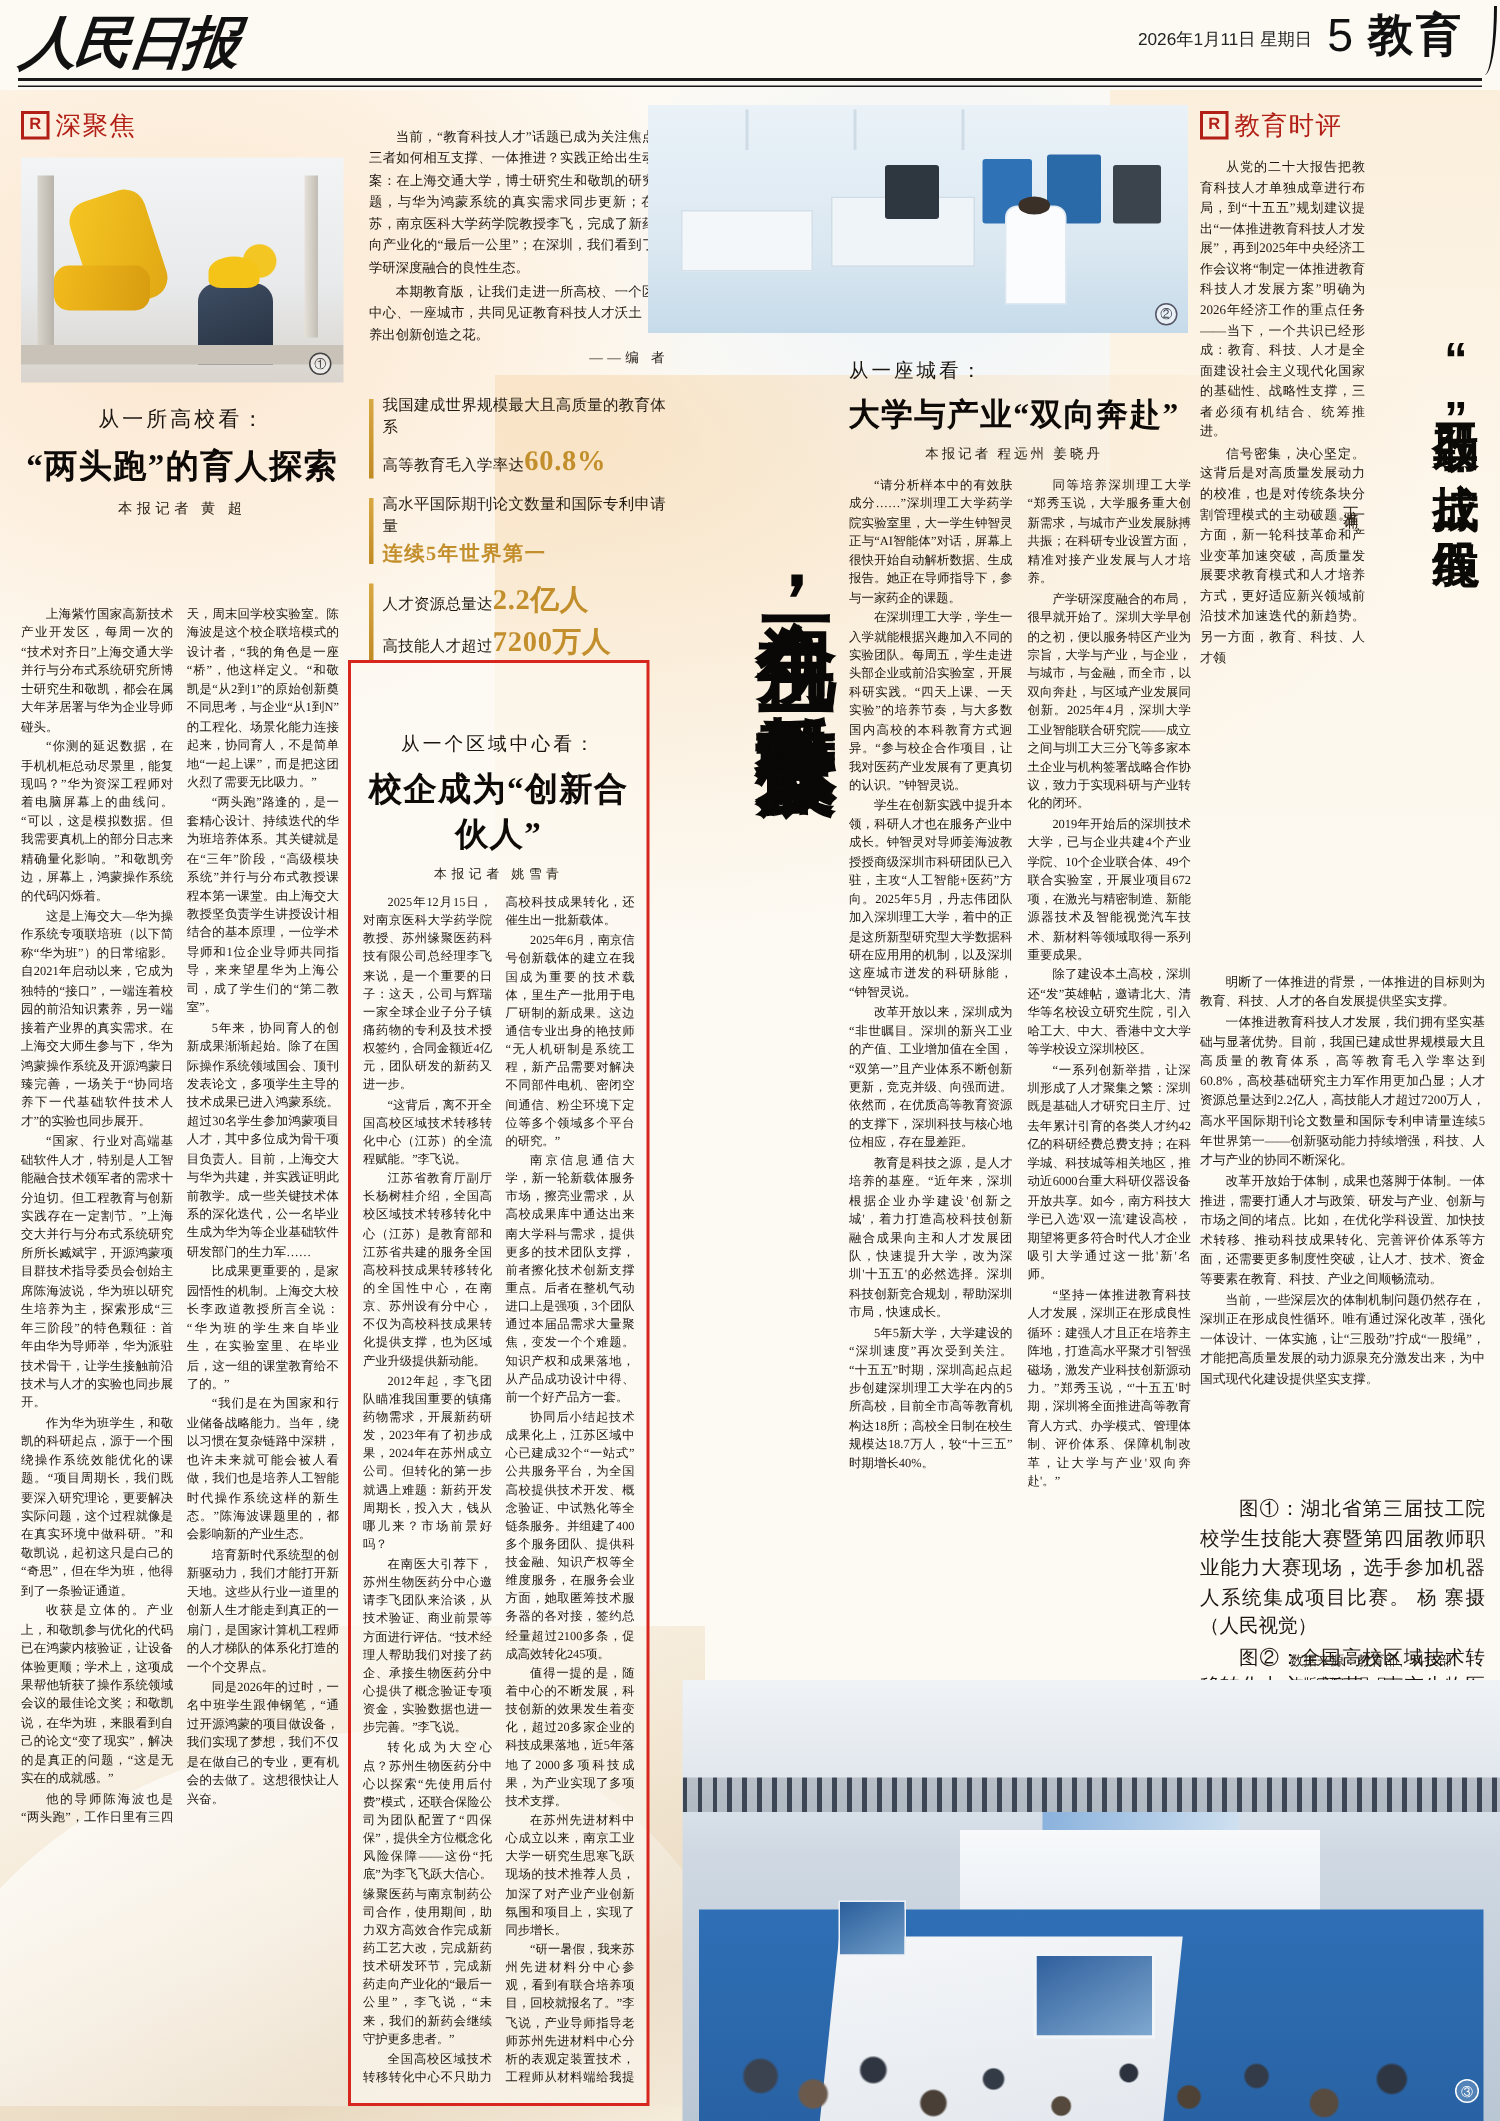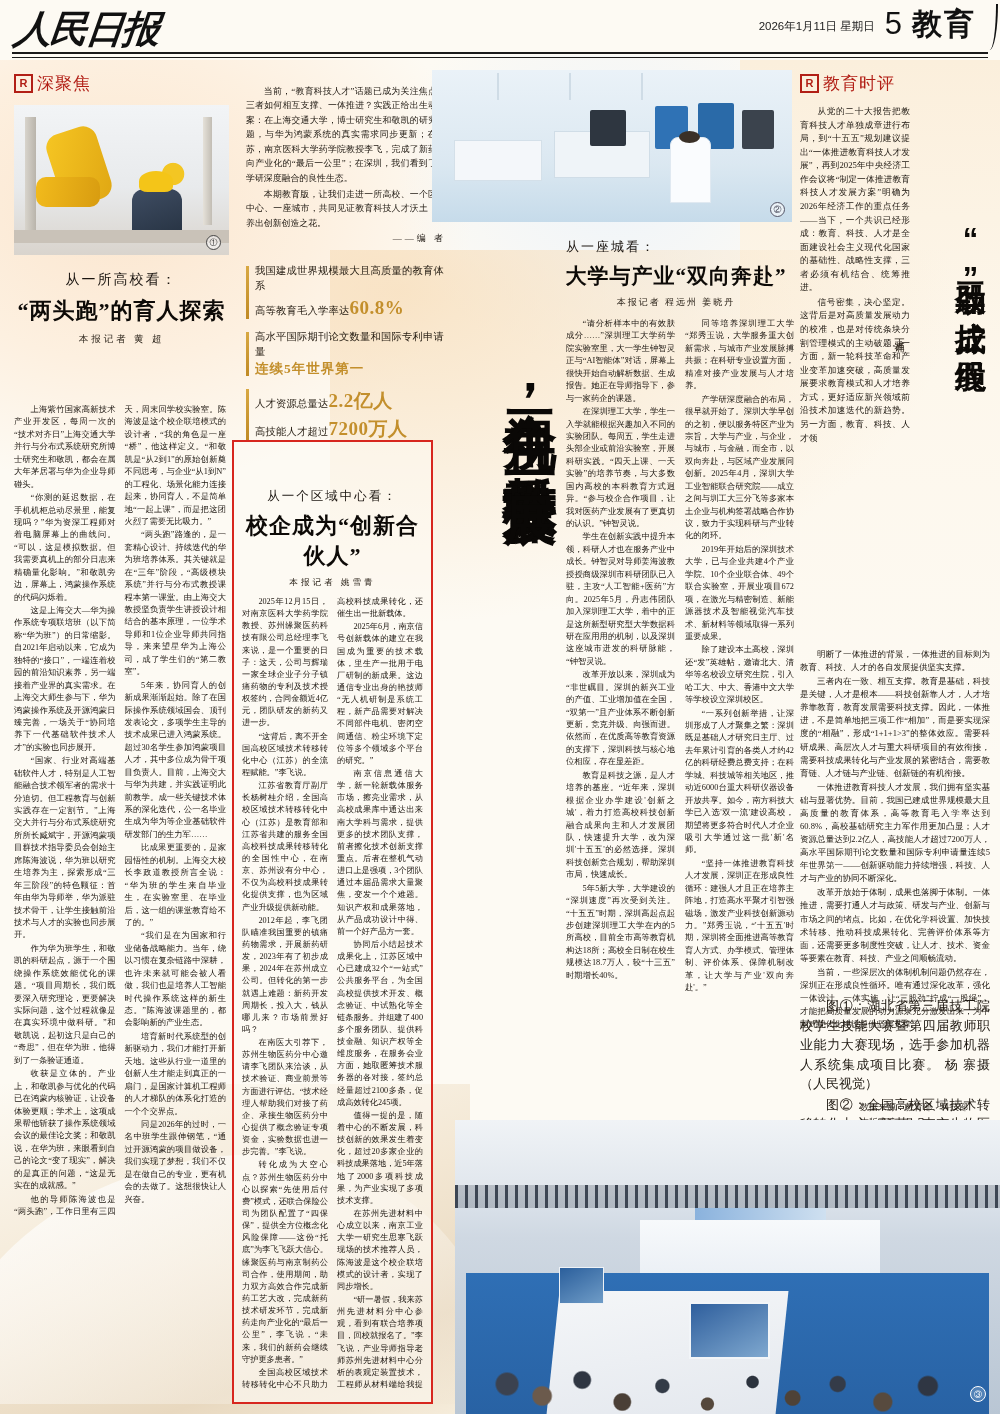--- a/index.html
+++ b/index.html
@@ -362,21 +362,21 @@
       <p>“这背后，离不开全国高校区域技术转移转化中心（江苏）的全流程赋能。”李飞说。</p>
       <p>江苏省教育厅副厅长杨树桂介绍，全国高校区域技术转移转化中心（江苏）是教育部和江苏省共建的服务全国高校科技成果转移转化的全国性中心，在南京、苏州设有分中心，不仅为高校科技成果转化提供支撑，也为区域产业升级提供新动能。</p>
       <p>2012年起，李飞团队瞄准我国重要的镇痛药物需求，开展新药研发，2023年有了初步成果，2024年在苏州成立公司。但转化的第一步就遇上难题：新药开发周期长，投入大，钱从哪儿来？市场前景好吗？</p>
       <p>在南医大引荐下，苏州生物医药分中心邀请李飞团队来洽谈，从技术验证、商业前景等方面进行评估。“技术经理人帮助我们对接了药企、承接生物医药分中心提供了概念验证专项资金，实验数据也进一步完善。”李飞说。</p>
       <p>转化成为大空心点？苏州生物医药分中心以探索“先使用后付费”模式，还联合保险公司为团队配置了“四保保”，提供全方位概念化风险保障——这份“托底”为李飞飞跃大信心。缘聚医药与南京制药公司合作，使用期间，助力双方高效合作完成新药工艺大改，完成新药技术研发环节，完成新药走向产业化的“最后一公里”，李飞说，“未来，我们的新药会继续守护更多患者。”</p>
       <p>全国高校区域技术转移转化中心不只助力高校科技成果转化，还催生出一批新载体。</p>
       <p>2025年6月，南京信号创新载体的建立在我国成为重要的技术载体，里生产一批用于电厂研制的新成果。这边通信专业出身的艳技师“无人机研制是系统工程，新产品需要对解决不同部件电机、密闭空间通信、粉尘环境下定位等多个领域多个平台的研究。”</p>
       <p>南京信息通信大学，新一轮新载体服务市场，擦亮业需求，从高校成果库中通达出来南大学科与需求，提供更多的技术团队支撑，前者擦化技术创新支撑重点。后者在整机气动进口上是强项，3个团队通过本届品需求大量聚焦，变发一个个难题。知识产权和成果落地，从产品成功设计中得、前一个好产品方一套。</p>
       <p>协同后小结起技术成果化上，江苏区域中心已建成32个“一站式”公共服务平台，为全国高校提供技术开发、概念验证、中试熟化等全链条服务。并组建了400多个服务团队、提供科技金融、知识产权等全维度服务，在服务会业方面，她取匿筹技术服务器的各对接，签约总经量超过2100多条，促成高效转化245项。</p>
       <p>值得一提的是，随着中心的不断发展，科技创新的效果发生着变化，超过20多家企业的科技成果落地，近5年落地了2000多项科技成果，为产业实现了多项技术支撑。</p>
-      <p>在苏州先进材料中心成立以来，南京工业大学一研究生思寒飞跃现场的技术推荐人员，陈海波是这个校企联培模式的设计者，实现了同步增长。</p>
+      <p>在苏州先进材料中心成立以来，南京工业大学一研究生思寒飞跃现场的技术推荐人员，加深了对产业产业创新氛围和项目上，实现了同步增长。</p>
       <p>“研一暑假，我来苏州先进材料分中心参观，看到有联合培养项目，回校就报名了。”李飞说，产业导师指导老师苏州先进材料中心分析的表观定装置技术，工程师从材料端给我提供了支持，使得我的研究提升了表现装置里的零部件——不是缓冲、不是样品层，而是面向市场的商品。“缘凝飞说，产业导师数脑我们大胆创新，失败也不可怕。”缘凝飞说，产业一线学习，除了磨炼技术，还改变着思维方式，从底层逻辑开始全面思考。因为有了这份经历，尽管他刚入职4个月，已然是一名“老员工”了。</p>
       <p>据悉，苏州先进材料分中心成立以来，已联合培养硕士研究生64名，与清华、复旦等联培工程博士23名，并为246名本科生提供实习实践岗位，与高校携手培养卓越创新人才。</p>
     </div>
 </div>
 
 <div class="vhead">三个视角，看教育科技人才一体发展</div>
 
 <div class="center-head">
   <div class="kicker">从一座城看：</div>
   <div class="headline-c">大学与产业“双向奔赴”</div>
@@ -404,21 +404,20 @@
   </div>
   <div class="rc-body">
       <p>从党的二十大报告把教育科技人才单独成章进行布局，到“十五五”规划建议提出“一体推进教育科技人才发展”，再到2025年中央经济工作会议将“制定一体推进教育科技人才发展方案”明确为2026年经济工作的重点任务——当下，一个共识已经形成：教育、科技、人才是全面建设社会主义现代化国家的基础性、战略性支撑，三者必须有机结合、统筹推进。</p>
       <p>信号密集，决心坚定。这背后是对高质量发展动力的校准，也是对传统条块分割管理模式的主动破题。一方面，新一轮科技革命和产业变革加速突破，高质量发展要求教育模式和人才培养方式，更好适应新兴领域前沿技术加速迭代的新趋势。另一方面，教育、科技、人才领</p>
     </div>
 </div>
 <div class="vhead-r">“三股劲”拧成“一股绳”</div>
 <div class="vbyline-r">丁雅诵</div>
 <div class="rc-body2">
     <p>明断了一体推进的背景，一体推进的目标则为教育、科技、人才的各自发展提供坚实支撑。</p>
-    <p>三者内在一致、相互支撑。教育是基础，科技是关键，人才是根本——科技创新靠人才，人才培养靠教育，教育发展需要科技支撑。因此，一体推进，不是简单地把三项工作“相加”，而是要实现深度的“相融”，形成“1+1+1&gt;3”的整体效应。需要科研成果、高层次人才与重大科研项目的有效衔接，需要科技成果转化与产业发展的紧密结合，需要教育链、人才链与产业链、创新链的有机衔接。</p>
     <p>一体推进教育科技人才发展，我们拥有坚实基础与显著优势。目前，我国已建成世界规模最大且高质量的教育体系，高等教育毛入学率达到60.8%，高校基础研究主力军作用更加凸显；人才资源总量达到2.2亿人，高技能人才超过7200万人，高水平国际期刊论文数量和国际专利申请量连续5年世界第一——创新驱动能力持续增强，科技、人才与产业的协同不断深化。</p>
     <p>改革开放始于体制，成果也落脚于体制。一体推进，需要打通人才与政策、研发与产业、创新与市场之间的堵点。比如，在优化学科设置、加快技术转移、推动科技成果转化、完善评价体系等方面，还需要更多制度性突破，让人才、技术、资金等要素在教育、科技、产业之间顺畅流动。</p>
     <p>当前，一些深层次的体制机制问题仍然存在，深圳正在形成良性循环。唯有通过深化改革，强化一体设计、一体实施，让“三股劲”拧成“一股绳”，才能把高质量发展的动力源泉充分激发出来，为中国式现代化建设提供坚实支撑。</p>
   </div>
 
 <div class="captions">
     <p>图①：湖北省第三届技工院校学生技能大赛暨第四届教师职业能力大赛现场，选手参加机器人系统集成项目比赛。 杨 寨摄（人民视觉）</p>
     <p>图②：全国高校区域技术转移转化中心（江苏）南京生物医药分中心的质谱实验室，研究人员为高校项目做技术验证。 徐德军摄（人民视觉）</p>
     <p>图③：第二十七届中国国际高新技术成果交易会深圳理工大学展区。 胡 征摄（人民视觉）</p>
   </div>

